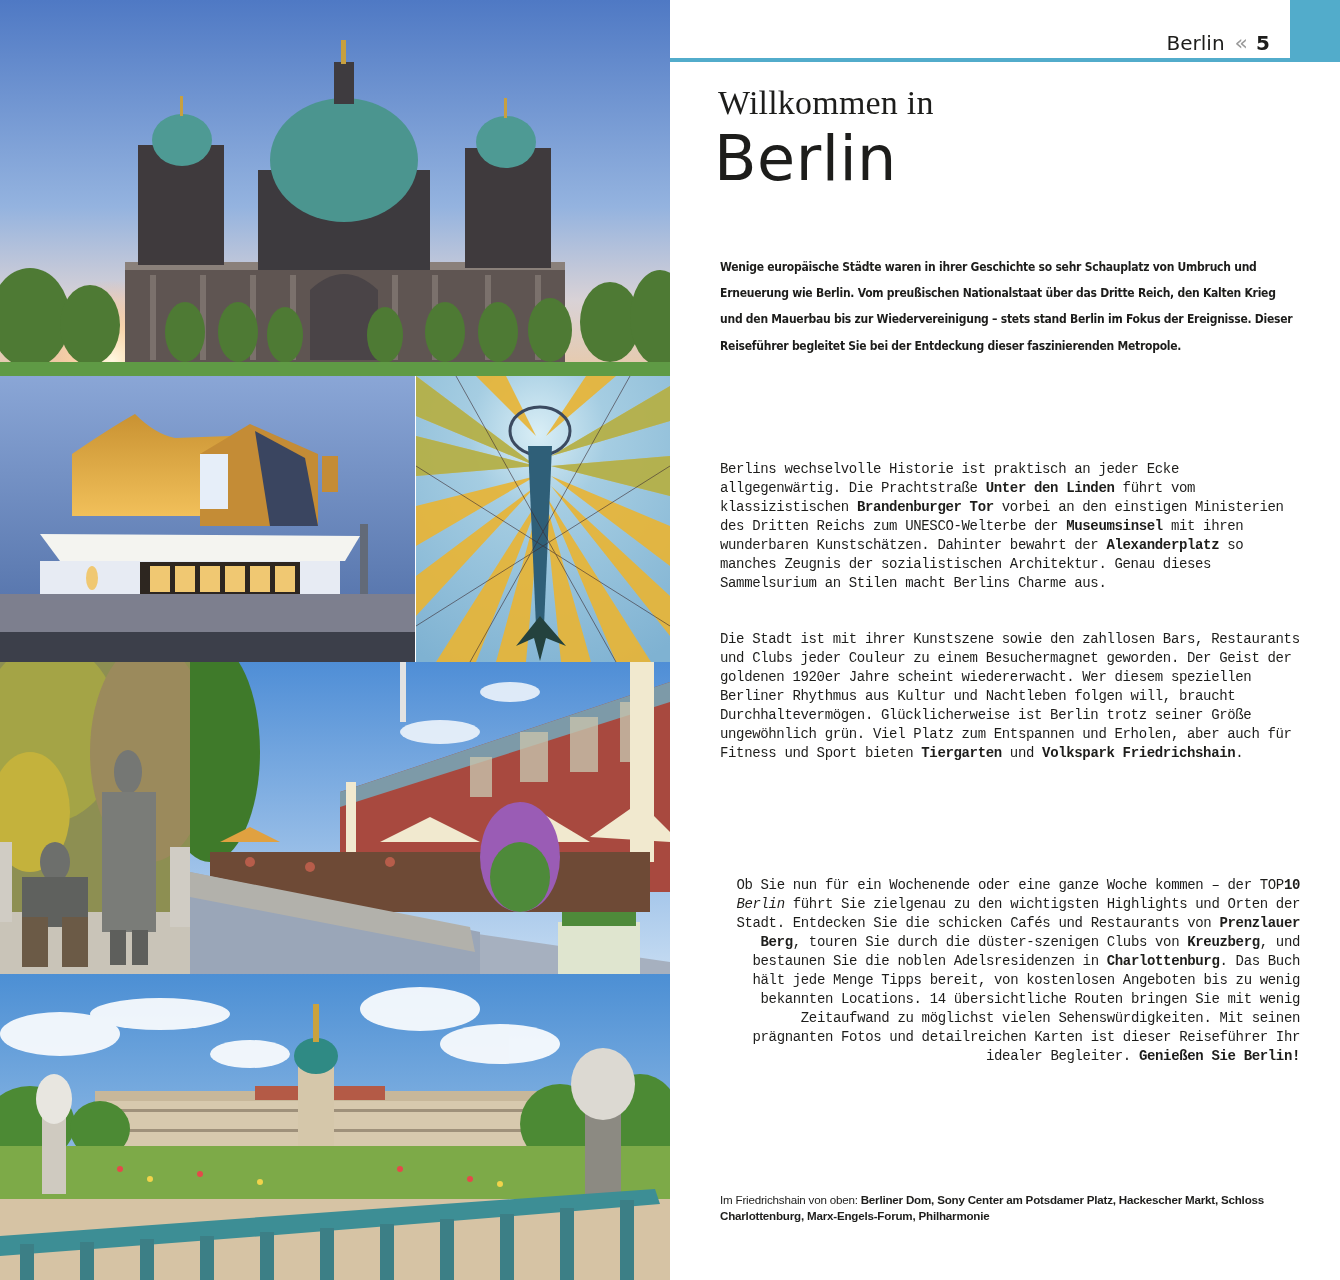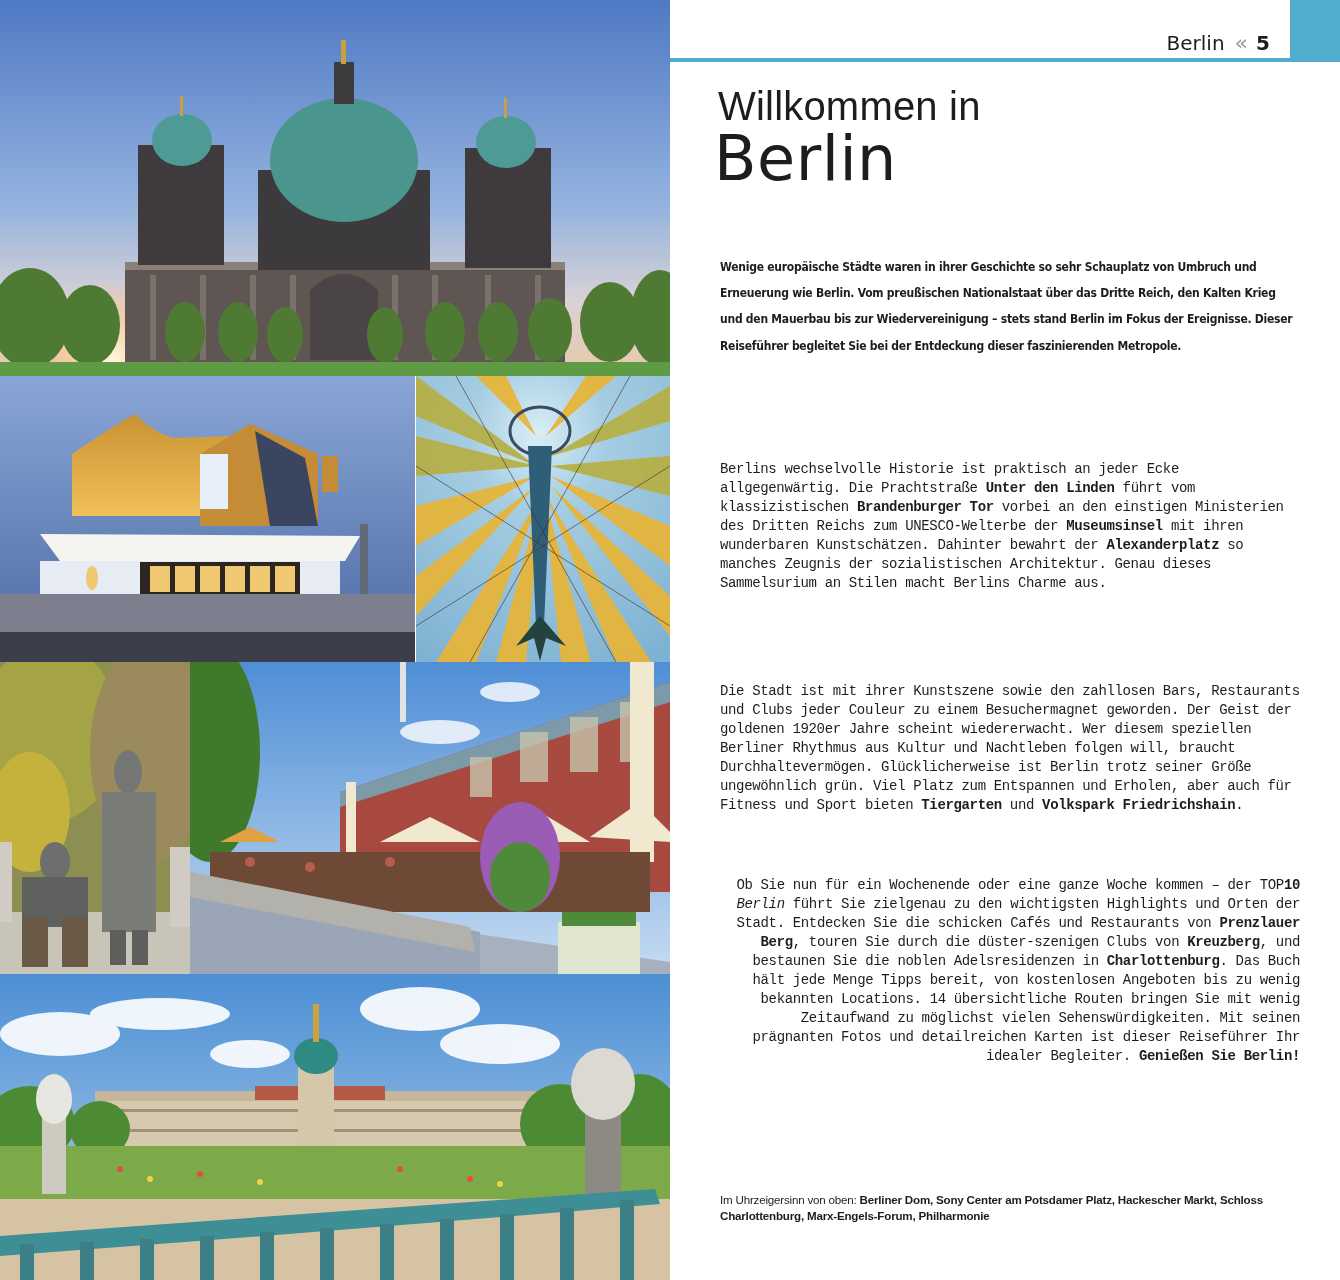--- a/index.html
+++ b/index.html
@@ -24,42 +24,42 @@
     position: absolute; top: 30px; right: 70px; height: 26px;
     display: flex; align-items: baseline; gap: 10px;
     font-family: "DejaVu Sans", sans-serif; font-size: 20px; color: #1d1d1b;
   }
   .running-head .chev { color: #9a9a9a; font-size: 22px; letter-spacing: -2px; }
   .running-head .pageno { font-weight: bold; font-size: 20px; }
 
   
   .title-small {
     position: absolute; left: 718px; top: 84px;
-    font-family: Liberation Sans, sans-serif; font-size: 40px; font-weight: normal;
+    font-family: Liberation Serif, serif; font-size: 34px; font-weight: normal;
     letter-spacing: 0.2px; color: #1d1d1b;
   }
   .title-big {
     position: absolute; left: 714px; top: 128px;
     font-family: "DejaVu Sans", sans-serif; font-size: 62px; font-weight: normal;
     letter-spacing: 0.5px; color: #1d1d1b; line-height: 1;
   }
 
   
   .text-col {
     position: absolute; left: 720px; width: 580px;
     font-family: "DejaVu Sans Condensed", "DejaVu Sans", sans-serif;
     color: #1d1d1b;
   }
   .lead {
     top: 254px; font-size: 12px; font-weight: bold; line-height: 26.2px;
     letter-spacing: -0.25px;
   }
   .para { font-size: 14px; line-height: 19px; letter-spacing: -0.35px; font-family: Liberation Mono, monospace; }
   #para-1 { top: 460px; }
-  #para-2 { top: 682px; }
+  #para-2 { top: 630px; }
   #para-3 { top: 876px; text-align: right; }
   .para b { font-weight: bold; }
   .para i { font-style: italic; }
 
   .caption {
     position: absolute; left: 720px; top: 1192px; width: 560px;
     font-family: "Liberation Sans", sans-serif; font-size: 11.6px; line-height: 16px;
     letter-spacing: -0.2px; color: #1d1d1b;
   }
   .caption b { font-weight: bold; }
@@ -365,14 +365,14 @@
 <h2 class="title-small">Willkommen in</h2>
 <h1 class="title-big">Berlin</h1>
 
 <p class="text-col lead">Wenige europäische Städte waren in ihrer Geschichte so sehr Schauplatz von Umbruch und Erneuerung wie Berlin. Vom preußischen Nationalstaat über das Dritte Reich, den Kalten Krieg und den Mauerbau bis zur Wiedervereinigung – stets stand Berlin im Fokus der Ereignisse. Dieser Reiseführer begleitet Sie bei der Entdeckung dieser faszinierenden Metropole.</p>
 
 <p class="text-col para" id="para-1"><span>Berlins wechselvolle Historie ist praktisch an jeder Ecke allgegenwärtig. Die Prachtstraße </span><b>Unter den Linden</b><span> führt vom klassizistischen </span><b>Brandenburger Tor</b><span> vorbei an den einstigen Ministerien des Dritten Reichs zum UNESCO-Welterbe der </span><b>Museumsinsel</b><span> mit ihren wunderbaren Kunstschätzen. Dahinter bewahrt der </span><b>Alexanderplatz</b><span> so manches Zeugnis der sozialistischen Architektur. Genau dieses Sammelsurium an Stilen macht Berlins Charme aus.</span></p>
 <p class="text-col para" id="para-2"><span>Die Stadt ist mit ihrer Kunstszene sowie den zahllosen Bars, Restaurants und Clubs jeder Couleur zu einem Besuchermagnet geworden. Der Geist der goldenen 1920er Jahre scheint wiedererwacht. Wer diesem speziellen Berliner Rhythmus aus Kultur und Nachtleben folgen will, braucht Durchhaltevermögen. Glücklicherweise ist Berlin trotz seiner Größe ungewöhnlich grün. Viel Platz zum Entspannen und Erholen, aber auch für Fitness und Sport bieten </span><b>Tiergarten</b><span> und </span><b>Volkspark Friedrichshain</b><span>.</span></p>
 <p class="text-col para" id="para-3"><span>Ob Sie nun für ein Wochenende oder eine ganze Woche kommen – der TOP</span><b>10</b><span> </span><i>Berlin</i><span> führt Sie zielgenau zu den wichtigsten Highlights und Orten der Stadt. Entdecken Sie die schicken Cafés und Restaurants von </span><b>Prenzlauer Berg</b><span>, touren Sie durch die düster-szenigen Clubs von </span><b>Kreuzberg</b><span>, und bestaunen Sie die noblen Adelsresidenzen in </span><b>Charlottenburg</b><span>. Das Buch hält jede Menge Tipps bereit, von kostenlosen Angeboten bis zu wenig bekannten Locations. 14 übersichtliche Routen bringen Sie mit wenig Zeitaufwand zu möglichst vielen Sehenswürdigkeiten. Mit seinen prägnanten Fotos und detailreichen Karten ist dieser Reiseführer Ihr idealer Begleiter. </span><b>Genießen Sie Berlin!</b></p>
 
 <p class="caption">
-  <span>Im Uhrzeigersinn von oben: </span><b>Berliner Dom, Sony Center am Potsdamer Platz, Hackescher Markt, Schloss Charlottenburg, Marx-Engels-Forum, Philharmonie</b>
+  <span>Im Friedrichshain von oben: </span><b>Berliner Dom, Sony Center am Potsdamer Platz, Hackescher Markt, Schloss Charlottenburg, Marx-Engels-Forum, Philharmonie</b>
 </p>
 
 </body></html>

